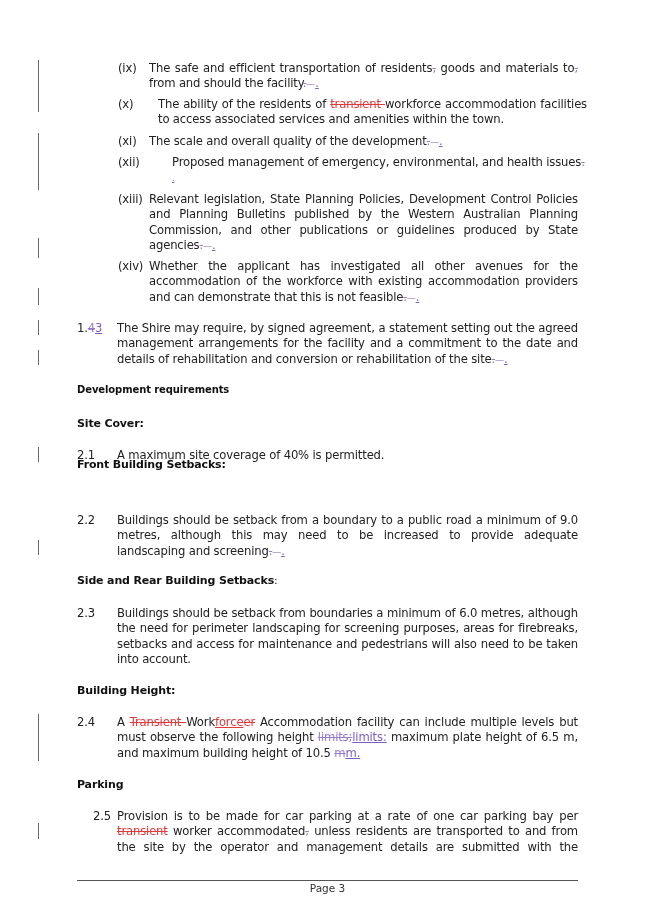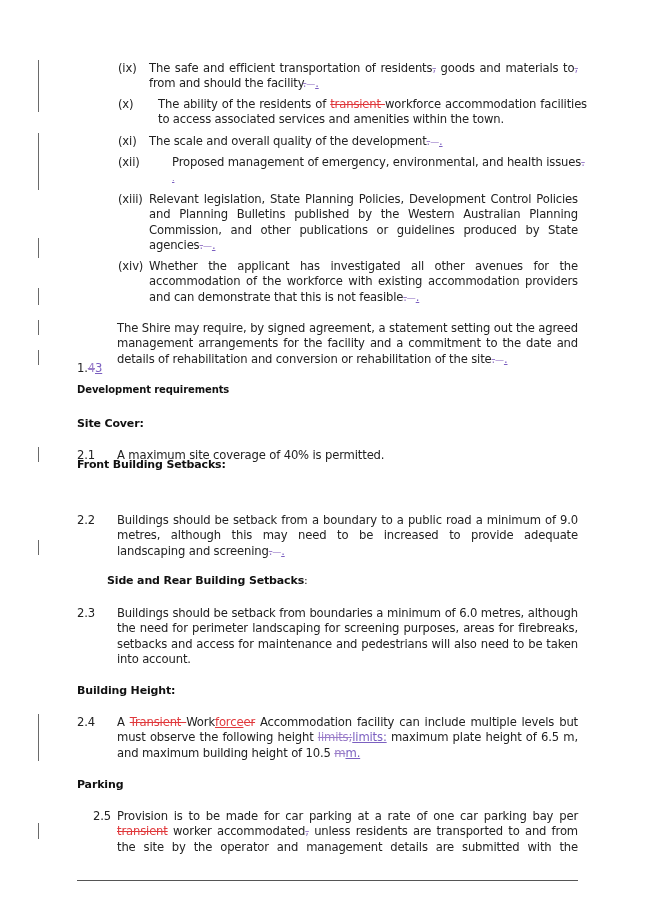--- a/index.html
+++ b/index.html
@@ -75,21 +75,21 @@
   </div>
 
   <div class="para" style="top:259px;left:118px;width:460px;">
     <span class="num" style="left:0;">(xiv)</span>
     <div class="body-text last-left" style="left:31px;width:429px;">
       <span>Whether the applicant has investigated all other avenues for the accommodation of the workforce with existing accommodation providers and can demonstrate that this is not feasible</span><span class="del-p">.</span><span class="mark">—</span><span class="ins-p">.</span>
     </div>
   </div>
 
   <div class="para" style="top:321px;left:77px;width:501px;">
-    <span class="num" style="left:0;margin-top:40px;"><span>1.</span><span class="del-p">4</span><span class="ins-p">3</span></span>
+    <span class="num" style="left:0;"><span>1.</span><span class="del-p">4</span><span class="ins-p">3</span></span>
     <div class="body-text last-left" style="left:40px;width:461px;">
       <span>The Shire may require, by signed agreement, a statement setting out the agreed management arrangements for the facility and a commitment to the date and details of rehabilitation and conversion or rehabilitation of the site</span><span class="del-p">.</span><span class="mark">—</span><span class="ins-p">.</span>
     </div>
   </div>
 
   <h2 style="top:384px;left:77px;">Development requirements</h2>
 
   <h3 style="top:417px;left:77px;">Site Cover:</h3>
   <div class="para" style="top:448px;left:77px;width:501px;">
     <span class="num" style="left:0;">2.1</span>
@@ -97,21 +97,21 @@
   </div>
 
   <h3 style="top:458px;left:77px;">Front Building Setbacks:</h3>
   <div class="para" style="top:513px;left:77px;width:501px;">
     <span class="num" style="left:0;">2.2</span>
     <div class="body-text last-left" style="left:40px;width:461px;">
       <span>Buildings should be setback from a boundary to a public road a minimum of 9.0 metres, although this may need to be increased to provide adequate landscaping and screening</span><span class="del-p">.</span><span class="mark">—</span><span class="ins-p">.</span>
     </div>
   </div>
 
-  <h3 style="top:574px;left:77px;margin-left:30px;"><span>Side and Rear Building Setbacks</span><span style="font-weight:normal;">:</span></h3>
+  <h3 style="top:574px;left:77px;"><span>Side and Rear Building Setbacks</span><span style="font-weight:normal;">:</span></h3>
   <div class="para" style="top:606px;left:77px;width:501px;">
     <span class="num" style="left:0;">2.3</span>
     <div class="body-text last-left" style="left:40px;width:461px;">Buildings should be setback from boundaries a minimum of 6.0 metres, although the need for perimeter landscaping for screening purposes, areas for firebreaks, setbacks and access for maintenance and pedestrians will also need to be taken into account.</div>
   </div>
 
   <h3 style="top:684px;left:77px;">Building Height:</h3>
   <div class="para" style="top:715px;left:77px;width:501px;">
     <span class="num" style="left:0;">2.4</span>
     <div class="body-text last-left" style="left:40px;width:461px;">
       <span>A </span><span class="del">Transient </span><span>Work</span><span class="ins-r">force</span><span class="del">er</span><span> Accommodation facility can include multiple levels but must observe the following height </span><span class="del-p">limits;</span><span class="ins-p">limits:</span><span> maximum plate height of 6.5 m, and maximum building height of 10.5 </span><span class="del-p">m</span><span class="ins-p">m.</span>
@@ -120,14 +120,15 @@
 
   <h3 style="top:778px;left:77px;">Parking</h3>
   <div class="para" style="top:809px;left:77px;width:501px;">
     <span class="num" style="left:16px;text-align:right;">2.5</span>
     <div class="body-text" style="left:40px;width:461px;text-align-last:justify;">
       <span>Provision is to be made for car parking at a rate of one car parking bay per </span><span class="del">transient</span><span> worker accommodated</span><span class="del-p">,</span><span> unless residents are transported to and from the site by the operator and management details are submitted with the</span>
     </div>
   </div>
 
   <div class="footer-rule"></div>
+  <div class="footer-page">Page 3</div>
 
 </div>
 
 </body></html>

